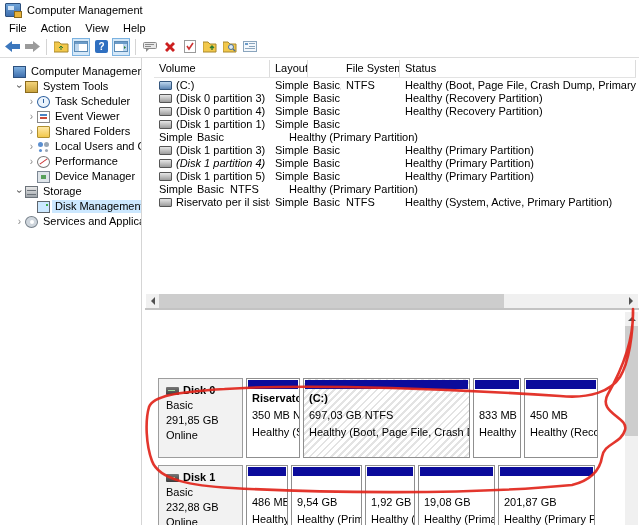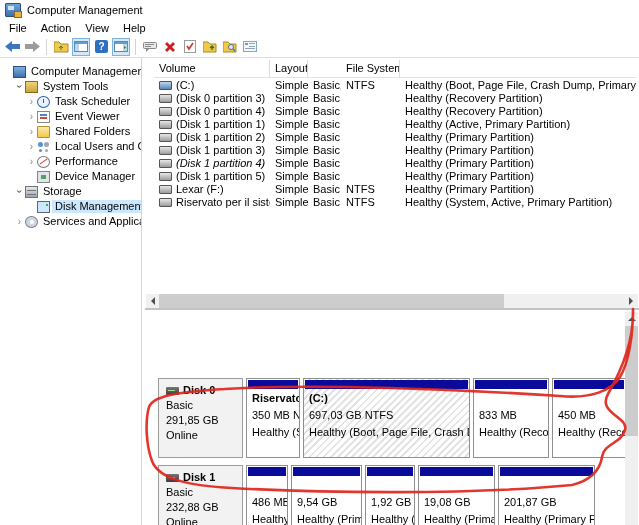--- a/index.html
+++ b/index.html
@@ -242,20 +242,21 @@
     </div>
   <div id="splitter"></div>
 
   <div id="right-pane">
     <div id="vol-table">
       <div class="vt-head">
           <span class="vt-hc" style="width: 116px;">Volume</span>
           <span class="vt-hc" style="width: 38px;">Layout</span>
           <span class="vt-hc" style="width: 33px; margin-top: 28px;">Type</span>
           <span class="vt-hc" style="width: 59px;">File System</span>
+          <span class="vt-hc" style="width: 236px;">Status</span>
         </div>
       <div id="vt-body">
           <div class="vt-row">
             <span class="vt-c" style="width: 116px;"><span class="vol-ic blue"></span><span>(C:)</span></span>
             <span class="vt-c" style="width: 38px;">Simple</span>
             <span class="vt-c" style="width: 33px;">Basic</span>
             <span class="vt-c" style="width: 59px;">NTFS</span>
             <span class="vt-c" style="width: 236px;">Healthy (Boot, Page File, Crash Dump, Primary Partiti</span>
           </div>
           <div class="vt-row">
@@ -270,24 +271,22 @@
             <span class="vt-c" style="width: 38px;">Simple</span>
             <span class="vt-c" style="width: 33px;">Basic</span>
             <span class="vt-c" style="width: 59px;"></span>
             <span class="vt-c" style="width: 236px;">Healthy (Recovery Partition)</span>
           </div>
           <div class="vt-row">
             <span class="vt-c" style="width: 116px;"><span class="vol-ic"></span><span>(Disk 1 partition 1)</span></span>
             <span class="vt-c" style="width: 38px;">Simple</span>
             <span class="vt-c" style="width: 33px;">Basic</span>
             <span class="vt-c" style="width: 59px;"></span>
-            <span class="vt-c" style="width: 236px;">Healthy (Active, Primary Partition)</span>
-          </div>
-          <div class="vt-row">
-            <span class="vt-c" style="width: 116px;"><span class="vol-ic"></span><span>(Disk 1 partition 2)</span></span>
+          </div>
+          <div class="vt-row">
             <span class="vt-c" style="width: 38px;">Simple</span>
             <span class="vt-c" style="width: 33px;">Basic</span>
             <span class="vt-c" style="width: 59px;"></span>
             <span class="vt-c" style="width: 236px;">Healthy (Primary Partition)</span>
           </div>
           <div class="vt-row">
             <span class="vt-c" style="width: 116px;"><span class="vol-ic"></span><span>(Disk 1 partition 3)</span></span>
             <span class="vt-c" style="width: 38px;">Simple</span>
             <span class="vt-c" style="width: 33px;">Basic</span>
             <span class="vt-c" style="width: 59px;"></span>
@@ -301,21 +300,20 @@
             <span class="vt-c" style="width: 236px;">Healthy (Primary Partition)</span>
           </div>
           <div class="vt-row">
             <span class="vt-c" style="width: 116px;"><span class="vol-ic"></span><span>(Disk 1 partition 5)</span></span>
             <span class="vt-c" style="width: 38px;">Simple</span>
             <span class="vt-c" style="width: 33px;">Basic</span>
             <span class="vt-c" style="width: 59px;"></span>
             <span class="vt-c" style="width: 236px;">Healthy (Primary Partition)</span>
           </div>
           <div class="vt-row">
-            <span class="vt-c" style="width: 116px;"><span class="vol-ic"></span><span>Lexar (F:)</span></span>
             <span class="vt-c" style="width: 38px;">Simple</span>
             <span class="vt-c" style="width: 33px;">Basic</span>
             <span class="vt-c" style="width: 59px;">NTFS</span>
             <span class="vt-c" style="width: 236px;">Healthy (Primary Partition)</span>
           </div>
           <div class="vt-row">
             <span class="vt-c" style="width: 116px;"><span class="vol-ic"></span><span>Riservato per il sistema</span></span>
             <span class="vt-c" style="width: 38px;">Simple</span>
             <span class="vt-c" style="width: 33px;">Basic</span>
             <span class="vt-c" style="width: 59px;">NTFS</span>
@@ -353,21 +351,21 @@
                 <div class="pline name">Riservato pe</div>
                 <div class="pline">350 MB NTFS</div>
                 <div class="pline">Healthy (Syst</div>
               </div>
               <div class="part hatched" style="width: 167px;">
                 <div class="pbar"></div>
                 <div class="pline name">(C:)</div>
                 <div class="pline">697,03 GB NTFS</div>
                 <div class="pline">Healthy (Boot, Page File, Crash Du</div>
               </div>
-              <div class="part" style="width: 76px;">
+              <div class="part" style="width: 48px;">
                 <div class="pbar"></div>
                 <div class="pline name"></div>
                 <div class="pline">833 MB</div>
                 <div class="pline">Healthy (Recov</div>
               </div>
               <div class="part" style="width: 74px;">
                 <div class="pbar"></div>
                 <div class="pline name"></div>
                 <div class="pline">450 MB</div>
                 <div class="pline">Healthy (Reco</div>

